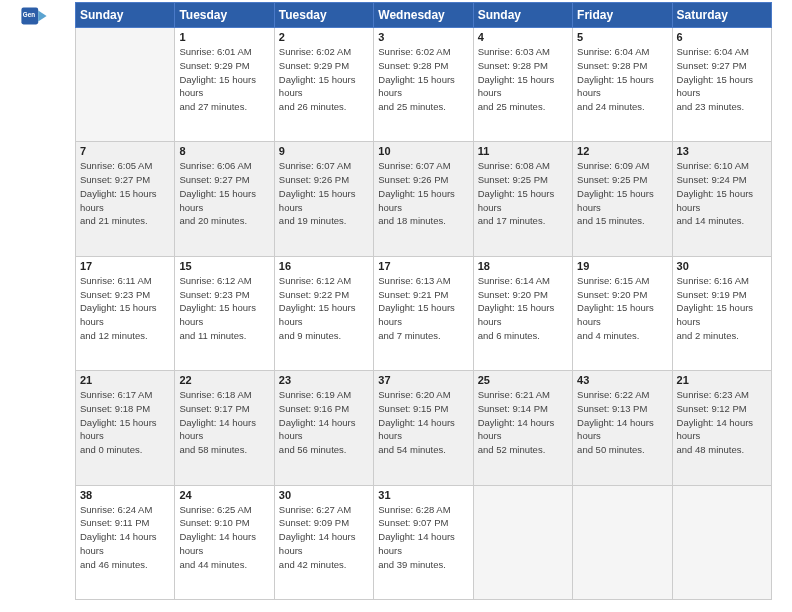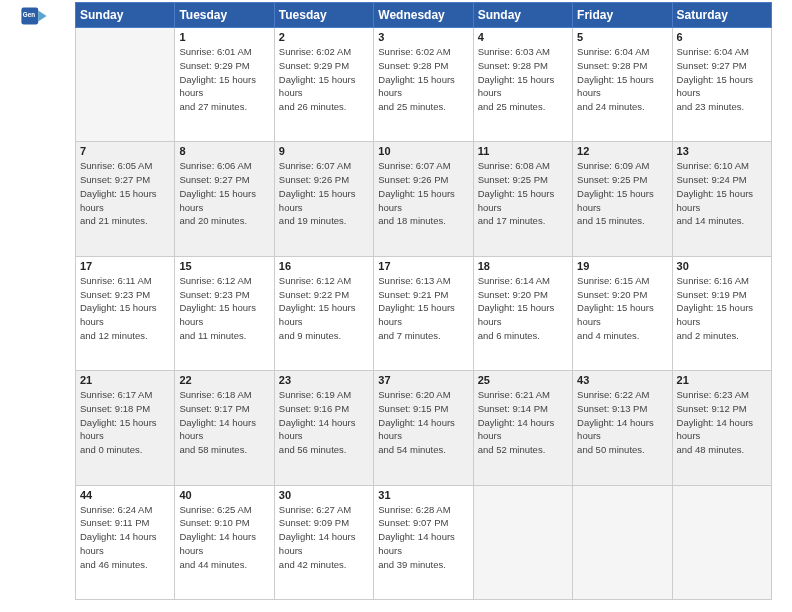--- a/index.html
+++ b/index.html
@@ -242,25 +242,25 @@
             <span class="day-num">43</span>
             <div class="day-info">Sunrise: 6:22 AM<br>Sunset: 9:13 PM<br>Daylight: 14 hours hours<br>and 50 minutes.</div>
           </td>
           <td>
             <span class="day-num">21</span>
             <div class="day-info">Sunrise: 6:23 AM<br>Sunset: 9:12 PM<br>Daylight: 14 hours hours<br>and 48 minutes.</div>
           </td>
         </tr>
         <tr>
           <td>
-            <span class="day-num">44</span>
+            <span class="day-num">38</span>
             <div class="day-info">Sunrise: 6:24 AM<br>Sunset: 9:11 PM<br>Daylight: 14 hours hours<br>and 46 minutes.</div>
           </td>
           <td>
-            <span class="day-num">40</span>
+            <span class="day-num">24</span>
             <div class="day-info">Sunrise: 6:25 AM<br>Sunset: 9:10 PM<br>Daylight: 14 hours hours<br>and 44 minutes.</div>
           </td>
           <td>
             <span class="day-num">30</span>
             <div class="day-info">Sunrise: 6:27 AM<br>Sunset: 9:09 PM<br>Daylight: 14 hours hours<br>and 42 minutes.</div>
           </td>
           <td>
             <span class="day-num">31</span>
             <div class="day-info">Sunrise: 6:28 AM<br>Sunset: 9:07 PM<br>Daylight: 14 hours hours<br>and 39 minutes.</div>
           </td>

